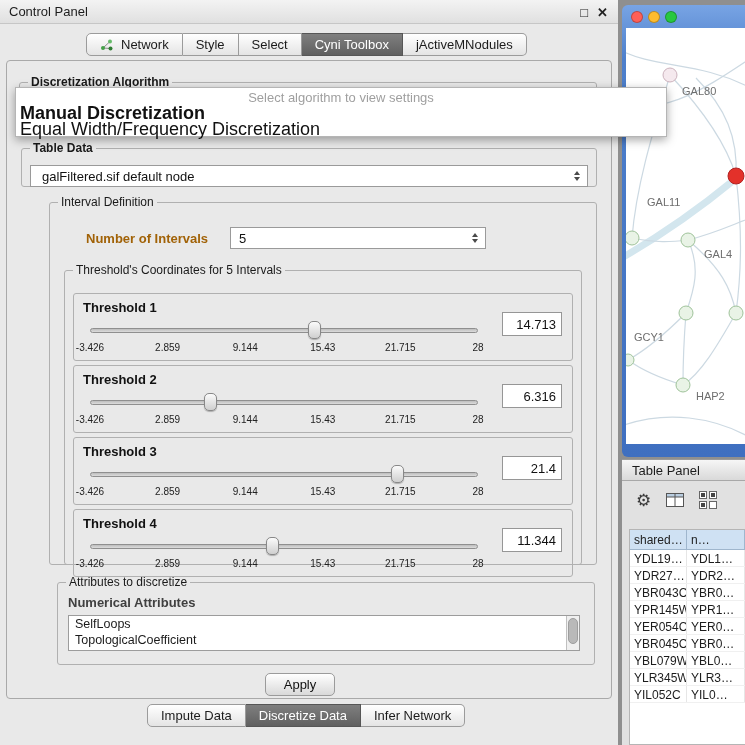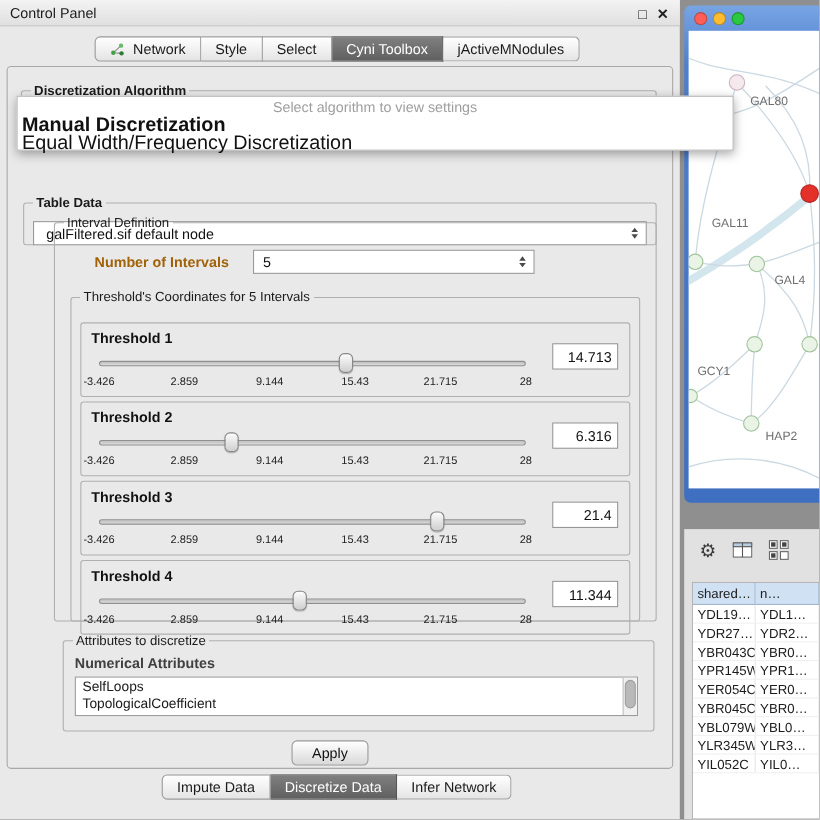--- a/index.html
+++ b/index.html
@@ -43,21 +43,21 @@
   .algo-group { left:12px; top:14px; width:578px; height:54px; z-index:1; }
   .algo-group legend { font-weight:bold; }
   .combo-stub { left:550px; top:30px; width:38px; height:23px; border-radius:7px; z-index:2;
                 background:linear-gradient(#86b0f1,#3c6ed8); border:1px solid #3563b8; }
 
   .popup { left:8px; top:26px; width:652px; height:50px; background:#fff; border:1px solid #b5b5b5;
            box-shadow:0 3px 9px rgba(0,0,0,0.35); z-index:10; padding-top:2px; }
   .popup-ph { text-align:center; color:#9f9f9f; font-size:13px; height:15px; line-height:15px; }
   .popup-item { font-size:18px; height:16px; line-height:16px; padding-left:4px; color:#111; }
 
-  .td-group { left:14px; top:80px; width:576px; height:46px;margin-top:36px; }
+  .td-group { left:14px; top:80px; width:576px; height:46px; }
   .combo, .spinner { position:absolute; background:#fff; border:1px solid #9a9a9a;
                      display:flex; align-items:center; font-size:13px; color:#111; }
   .combo { left:8px; right:8px; top:10px; height:22px; }
   .combo-text { padding-left:11px; flex:1; overflow:hidden; white-space:nowrap; }
   .stepper { width:14px; display:flex; flex-direction:column; align-items:center; justify-content:center;
              gap:2px; margin-right:3px; flex:none; }
   .stepper i { display:block; width:0; height:0; border-left:3.5px solid transparent; border-right:3.5px solid transparent; }
   .stepper i.up { border-bottom:4px solid #4a4a4a; }
   .stepper i.dn { border-top:4px solid #4a4a4a; }
 
@@ -337,20 +337,23 @@
             <text x="56" y="67" class="nlabel">GAL80</text>
             <text x="21" y="178" class="nlabel">GAL11</text>
             <text x="78" y="230" class="nlabel">GAL4</text>
             <text x="8" y="313" class="nlabel">GCY1</text>
             <text x="70" y="372" class="nlabel">HAP2</text>
           </g>
       </svg>
     </div>
   </section>
 
+  <section class="tp-header abs">
+    <span>Table Panel</span>
+  </section>
   <section class="tp-body abs">
     <div class="tp-toolbar">
       <span class="gear">⚙</span>
       <span style="display:inline-flex;">
         <svg width="18" height="14" viewBox="0 0 18 14">
           <rect x="0.5" y="0.5" width="17" height="13" fill="#ffffff" stroke="#555555"></rect>
           <rect x="0.5" y="0.5" width="17" height="3.5" fill="#b9cde0" stroke="#555555"></rect>
           <line x1="9" y1="0.5" x2="9" y2="13.5" stroke="#555555"></line>
         </svg>
       </span>

